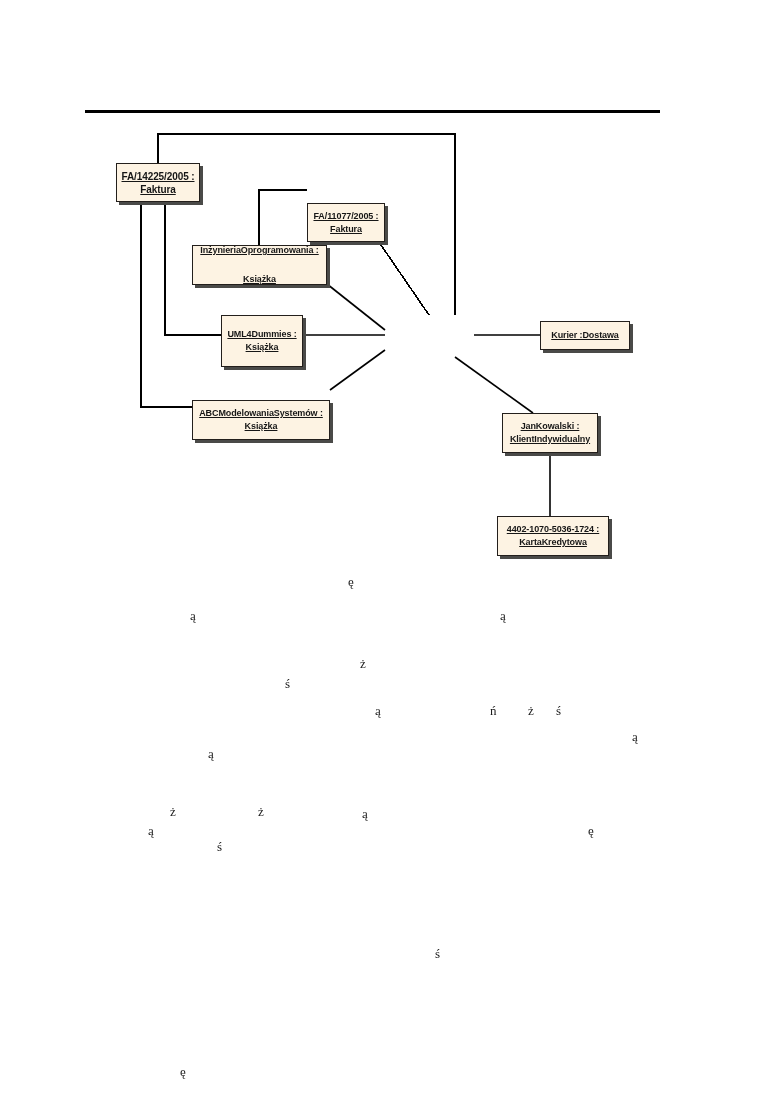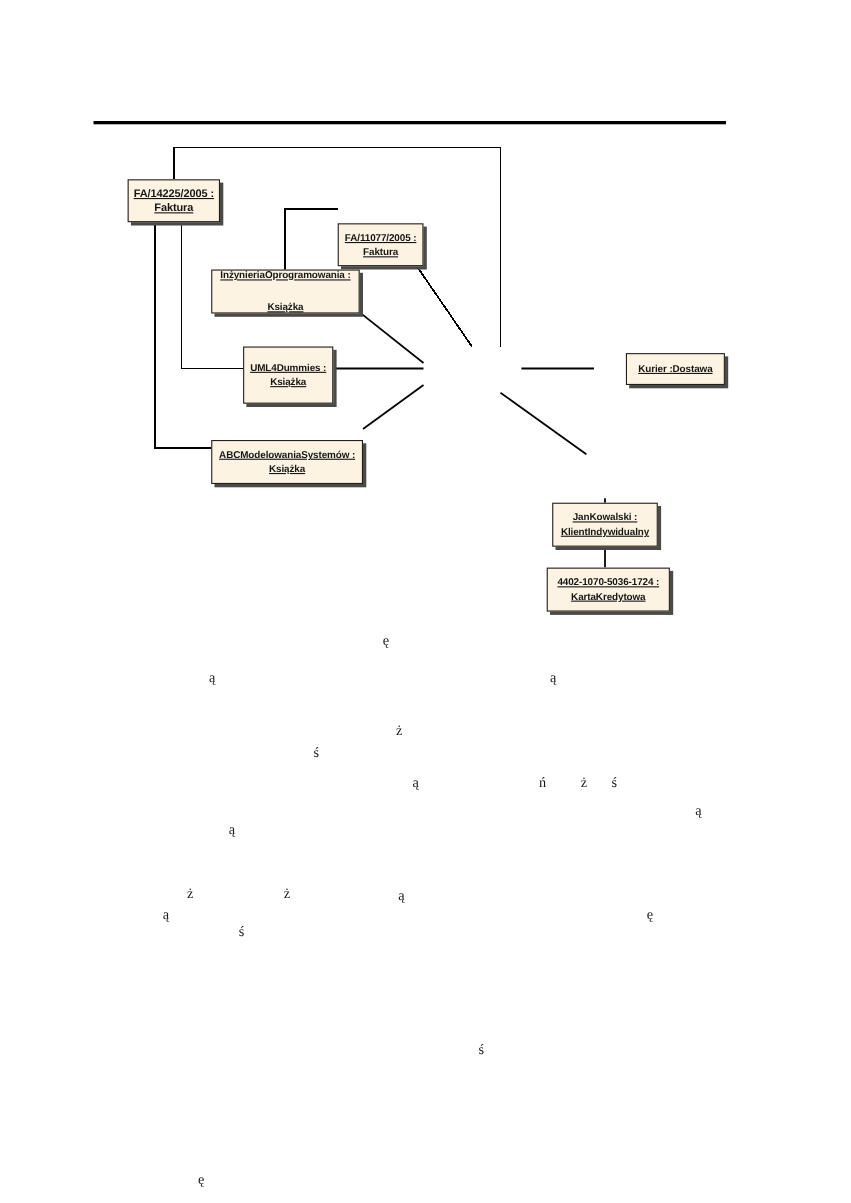--- a/index.html
+++ b/index.html
@@ -90,21 +90,21 @@
 
   #n-abc { left:192px; top:387px; width:138px; height:40px; }
   #n-abc .ln { font-size: 9px; }
 
   #n-zamowienie { left:385px; top:315px; width:89px;  height:42px; }
   #n-zamowienie .ln { font-size: 9px; }
 
   #n-kurier { left:540px; top:321px; width:90px;  height:29px; }
   #n-kurier .ln { font-size: 9px; }
 
-  #n-klient { left:502px; top:413px; width:96px;  height:40px;margin-top:44px; }
+  #n-klient { left:502px; top:413px; width:96px;  height:40px; }
   #n-klient .ln { font-size: 9px; }
 
   #n-karta { left:497px; top:516px; width:112px; height:40px; }
   #n-karta .ln { font-size: 9px; }
 
   
   .glyphs {
     position: absolute;
     left: 0;
     top: 0;
@@ -178,21 +178,21 @@
       <span class="ln">UML4Dummies :</span>
       <span class="ln">Książka</span>
     </div>
 
     <div class="node" id="n-abc" style="left: 192px; top: 400px; width: 138px; height: 40px; background: rgb(253, 243, 227); border-color: rgb(35, 31, 28); box-shadow: rgb(74, 74, 72) 3px 3px 0px 0px;">
       <span class="ln">ABCModelowaniaSystemów :</span>
       <span class="ln">Książka</span>
     </div>
 
 
-    <div class="node" id="n-kurier" style="left: 540px; top: 321px; width: 90px; height: 29px; background: rgb(253, 243, 227); border-color: rgb(35, 31, 28); box-shadow: rgb(74, 74, 72) 3px 3px 0px 0px; margin-left: 29px;">
+    <div class="node" id="n-kurier" style="left: 540px; top: 321px; width: 90px; height: 29px; background: rgb(253, 243, 227); border-color: rgb(35, 31, 28); box-shadow: rgb(74, 74, 72) 3px 3px 0px 0px;">
       <span class="ln">Kurier :Dostawa</span>
     </div>
 
     <div class="node" id="n-klient" style="left: 502px; top: 413px; width: 96px; height: 40px; background: rgb(253, 243, 227); border-color: rgb(35, 31, 28); box-shadow: rgb(74, 74, 72) 3px 3px 0px 0px;">
       <span class="ln">JanKowalski :</span>
       <span class="ln">KlientIndywidualny</span>
     </div>
 
     <div class="node" id="n-karta" style="left: 497px; top: 516px; width: 112px; height: 40px; background: rgb(253, 243, 227); border-color: rgb(35, 31, 28); box-shadow: rgb(74, 74, 72) 3px 3px 0px 0px;">
       <span class="ln">4402-1070-5036-1724 :</span>

